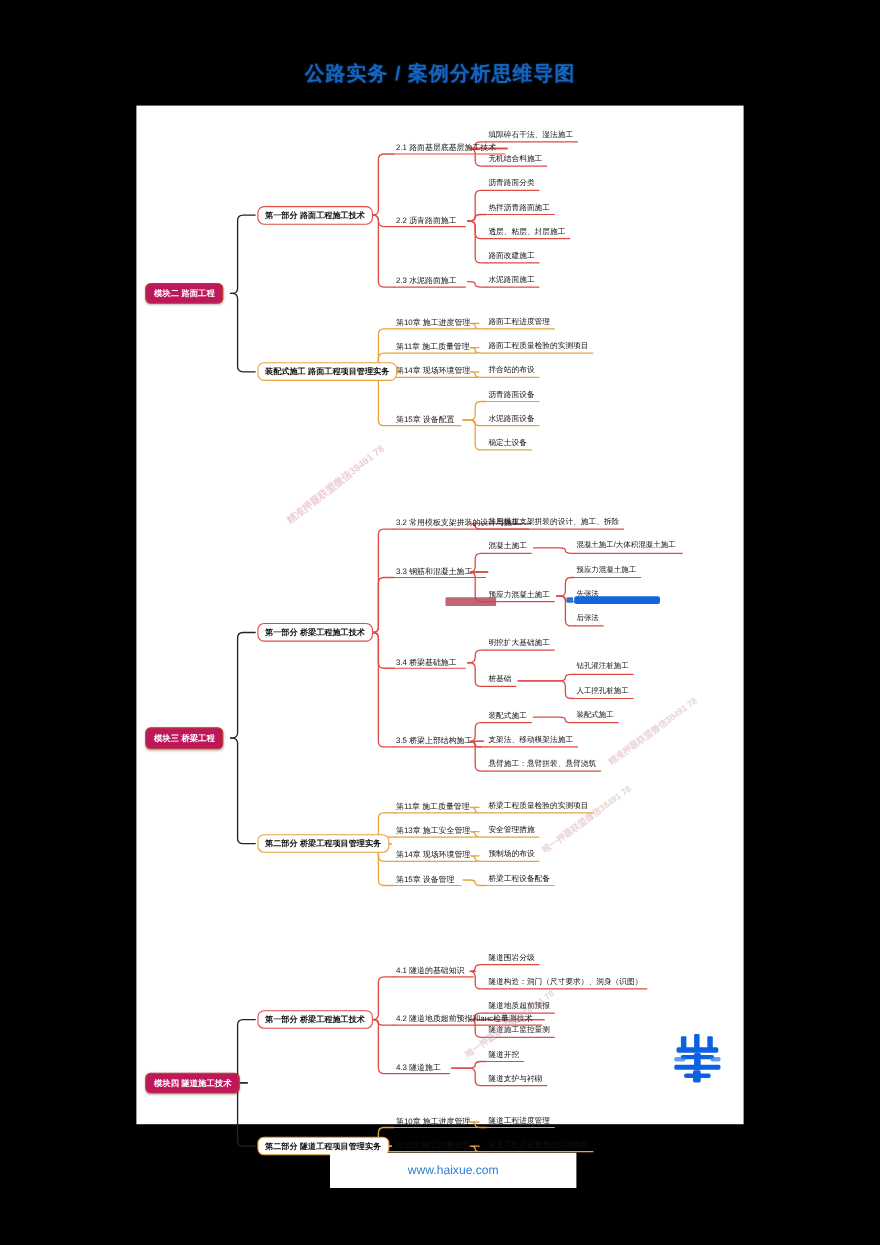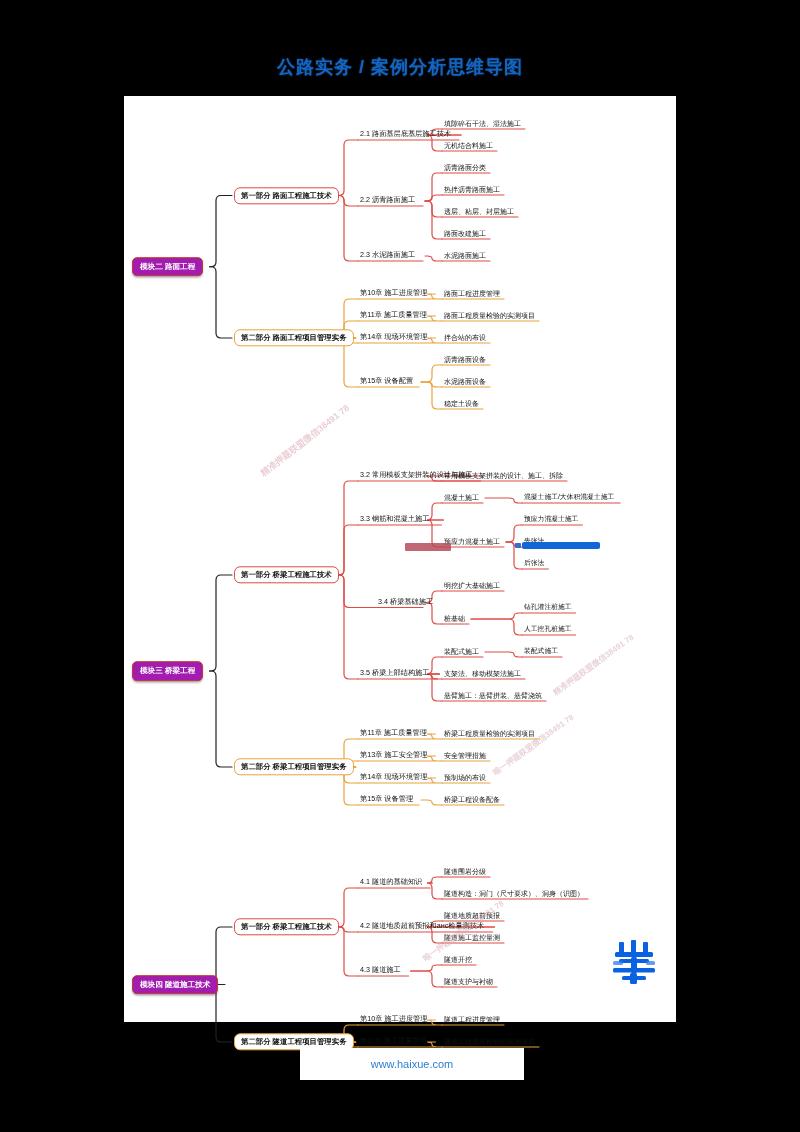--- a/index.html
+++ b/index.html
@@ -27,21 +27,21 @@
   svg.links{position:absolute;left:0;top:0;width:552px;height:926px;overflow:visible;}
 
   
   .node{
     position:absolute;white-space:nowrap;
     font-size:7.2px;line-height:1;color:#111;
     transform:translateY(-50%);
   }
 
   .root{
-    background:#a21caf;color:#fff;border-radius:5px;
+    background:#be185d;color:#fff;border-radius:5px;
     border:1px solid #c0392b;font-weight:bold;
     padding:5px 7px;font-size:7.6px;
     box-shadow:0 1px 2px rgba(0,0,0,.25);
   }
   .part{
     background:#fff;border:1.2px solid #dd4b44;border-radius:6px;
     padding:4px 6px;font-weight:bold;font-size:7.4px;color:#111;
   }
   .part.amber{border-color:#e8a33d;}
   .lvl2{font-size:7.2px;padding-bottom:2px;}
@@ -239,36 +239,36 @@
           <div class="node lvl3" style="left: 320px; top: 198px;">路面工程进度管理</div>
           <div class="node lvl2" style="left: 236px; top: 198px;">第10章 施工进度管理</div>
           <div class="node lvl3" style="left: 320px; top: 220px;">路面工程质量检验的实测项目</div>
           <div class="node lvl2" style="left: 236px; top: 220px;">第11章 施工质量管理</div>
           <div class="node lvl3" style="left: 320px; top: 242px;">拌合站的布设</div>
           <div class="node lvl2" style="left: 236px; top: 242px;">第14章 现场环境管理</div>
           <div class="node lvl3" style="left: 320px; top: 264px;">沥青路面设备</div>
           <div class="node lvl3" style="left: 320px; top: 286px;">水泥路面设备</div>
           <div class="node lvl3" style="left: 320px; top: 308px;">稳定土设备</div>
           <div class="node lvl2" style="left: 236px; top: 286px;">第15章 设备配置</div>
-          <div class="node part amber" style="left: 110px; top: 242px;">第二部分 路面工程项目管理实务</div>
+          <div class="node part amber" style="left: 110px; top: 242px;">装配式施工 路面工程项目管理实务</div>
           <div class="node root" style="left: 8px; top: 170.75px;">模块二  路面工程</div>
           <div class="node lvl3" style="left: 320px; top: 380px;">常用模板支架拼装的设计、施工、拆除</div>
           <div class="node lvl2" style="left: 236px; top: 380px;">3.2 常用模板支架拼装的设计与施工</div>
           <div class="node lvl4" style="left: 400px; top: 402px;">混凝土施工/大体积混凝土施工</div>
           <div class="node lvl3" style="left: 320px; top: 402px;">混凝土施工</div>
           <div class="node lvl4" style="left: 400px; top: 424px;">预应力混凝土施工</div>
           <div class="node lvl4" style="left: 400px; top: 446px;">先张法</div>
           <div class="node lvl4" style="left: 400px; top: 468px;">后张法</div>
           <div class="node lvl3" style="left: 320px; top: 446px;">预应力混凝土施工</div>
           <div class="node lvl2" style="left: 236px; top: 424px;">3.3  钢筋和混凝土施工</div>
           <div class="node lvl3" style="left: 320px; top: 490px;">明挖扩大基础施工</div>
           <div class="node lvl4" style="left: 400px; top: 512px;">钻孔灌注桩施工</div>
           <div class="node lvl4" style="left: 400px; top: 534px;">人工挖孔桩施工</div>
           <div class="node lvl3" style="left: 320px; top: 523px;">桩基础</div>
-          <div class="node lvl2" style="left: 236px; top: 506.5px; margin-left: 18px;">3.4 桥梁基础施工</div>
+          <div class="node lvl2" style="left: 236px; top: 506.5px;">3.4 桥梁基础施工</div>
           <div class="node lvl4" style="left: 400px; top: 556px;">装配式施工</div>
           <div class="node lvl3" style="left: 320px; top: 556px;">装配式施工</div>
           <div class="node lvl3" style="left: 320px; top: 578px;">支架法、移动模架法施工</div>
           <div class="node lvl3" style="left: 320px; top: 600px;">悬臂施工：悬臂拼装、悬臂浇筑</div>
           <div class="node lvl2" style="left: 236px; top: 578px;">3.5 桥梁上部结构施工</div>
           <div class="node part" style="left: 110px; top: 479px;">第一部分 桥梁工程施工技术</div>
           <div class="node lvl3" style="left: 320px; top: 638px;">桥梁工程质量检验的实测项目</div>
           <div class="node lvl2" style="left: 236px; top: 638px;">第11章 施工质量管理</div>
           <div class="node lvl3" style="left: 320px; top: 660px;">安全管理措施</div>
           <div class="node lvl2" style="left: 236px; top: 660px;">第13章 施工安全管理</div>

